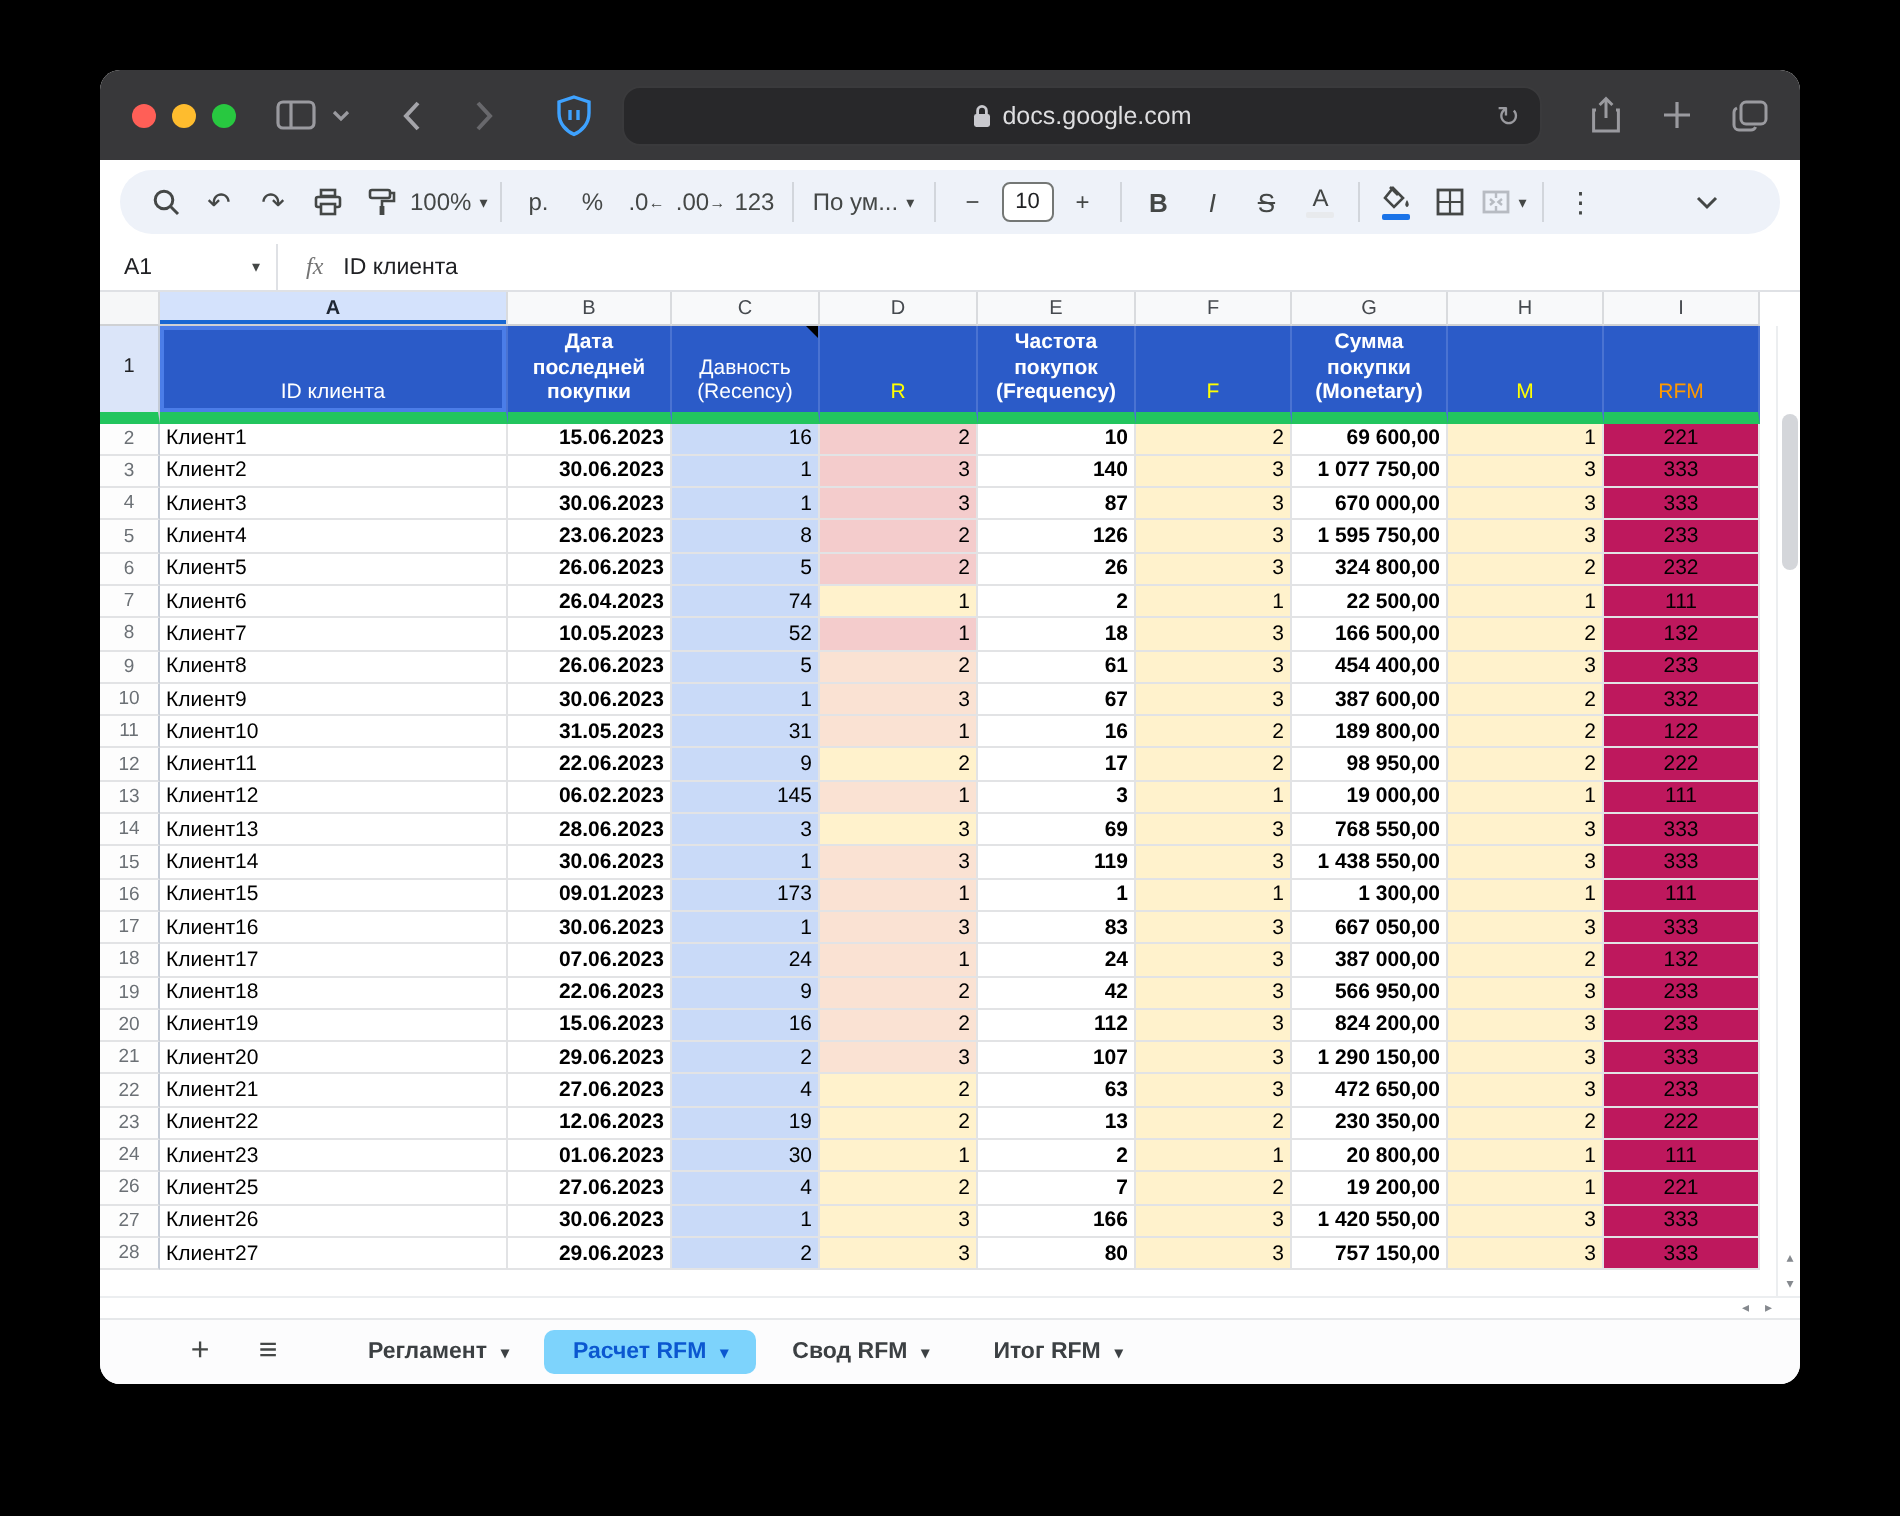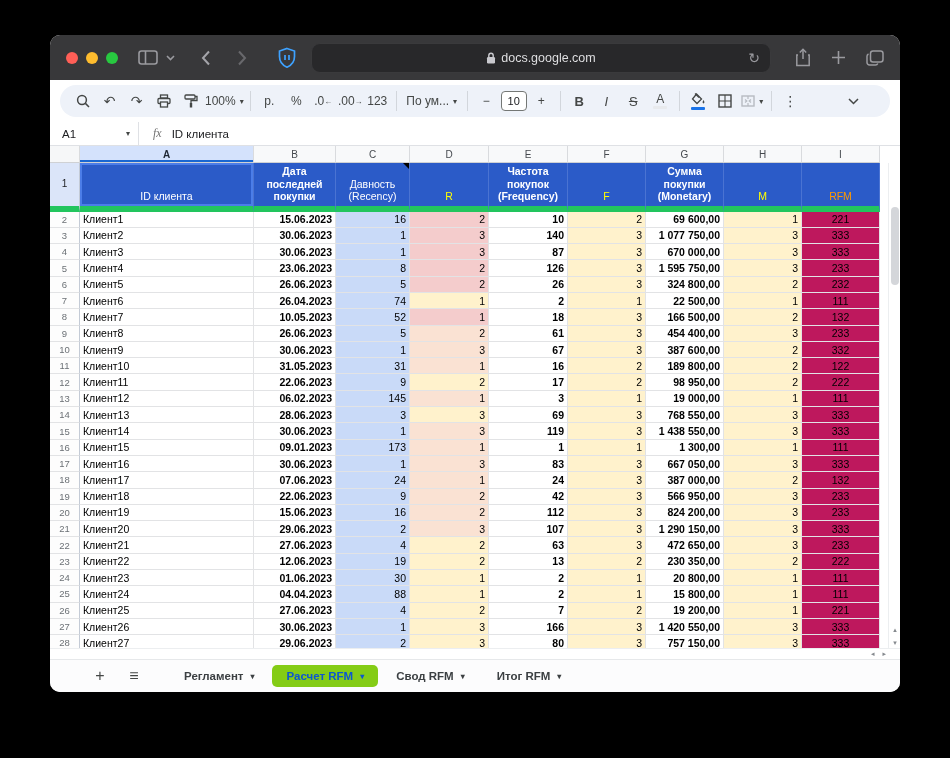--- a/index.html
+++ b/index.html
@@ -90,21 +90,21 @@
   .vscroll { position:absolute; top:17px; right:0; width:12px; bottom:0; background:#fff; border-left:1px solid #eceef0; }
   .vthumb { position:absolute; top:44px; left:2px; width:8px; height:78px; background:#d4d6da; border-radius:4px; }
   .varrows { position:absolute; bottom:2px; left:0; width:12px; display:flex; flex-direction:column; align-items:center; gap:6px; color:#85898e; font-size:7px; line-height:7px; }
   .hscrollstrip { height:11px; background:#fff; border-top:1px solid #eceef0; display:flex; align-items:center; justify-content:flex-end; padding-right:14px; gap:8px; flex:none; color:#85898e; font-size:7px; }
 
   
   .tabbar { height:33px; background:#fcfcfd; border-top:1px solid #e6e8ea; display:flex; align-items:center; padding-left:36px; gap:6px; flex:none; }
   .tab-ctl { width:28px; text-align:center; font-size:16px; color:#444746; }
   .sheettab { display:flex; align-items:center; gap:7px; padding:5px 14px; font-size:11.5px; color:#3c4043; font-weight:bold; border-radius:5px;text-align:center; }
   .sheettab .caret { font-size:8px; }
-  .sheettab.active { background:#84cc16; color:#0b57d0; }
+  .sheettab.active { background:#7dd3fc; color:#0b57d0; }
   .sheettab.active .caret { color:#0b57d0; }
 </style>
 </head>
 <body>
 
 <div class="window">
 
   <div class="titlebar">
     <div class="traffic">
       <span class="light l-red"></span>
@@ -614,32 +614,20 @@
             <td class="cb dcell">01.06.2023</td>
             <td class="cc dcell">30</td>
             <td class="cd dcell" style="background: rgb(255, 242, 204);">1</td>
             <td class="ce dcell">2</td>
             <td class="cf dcell">1</td>
             <td class="cg dcell">20 800,00</td>
             <td class="ch dcell">1</td>
             <td class="ci dcell">111</td>
           </tr>
           <tr>
-            <td class="rowhead2">25</td>
-            <td class="ca dcell">Клиент24</td>
-            <td class="cb dcell">04.04.2023</td>
-            <td class="cc dcell">88</td>
-            <td class="cd dcell" style="background: rgb(255, 242, 204);">1</td>
-            <td class="ce dcell">2</td>
-            <td class="cf dcell">1</td>
-            <td class="cg dcell">15 800,00</td>
-            <td class="ch dcell">1</td>
-            <td class="ci dcell">111</td>
-          </tr>
-          <tr>
             <td class="rowhead2">26</td>
             <td class="ca dcell">Клиент25</td>
             <td class="cb dcell">27.06.2023</td>
             <td class="cc dcell">4</td>
             <td class="cd dcell" style="background: rgb(255, 242, 204);">2</td>
             <td class="ce dcell">7</td>
             <td class="cf dcell">2</td>
             <td class="cg dcell">19 200,00</td>
             <td class="ch dcell">1</td>
             <td class="ci dcell">221</td>

